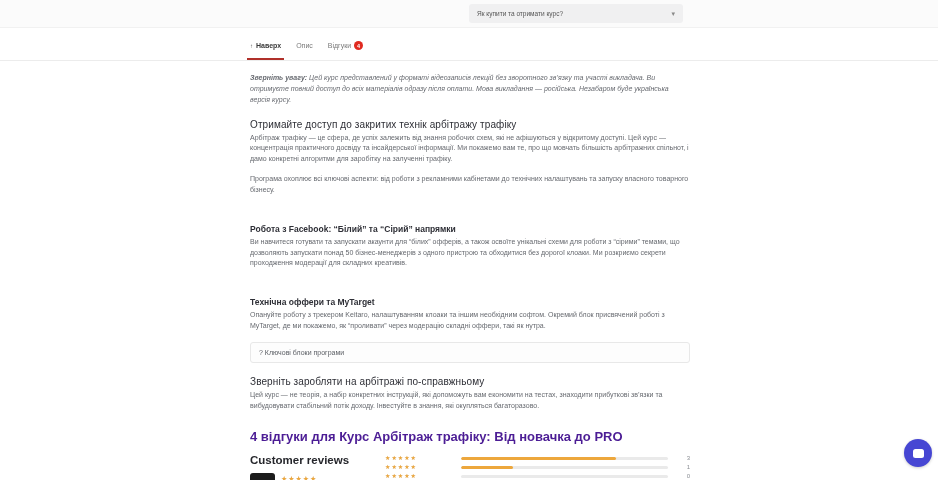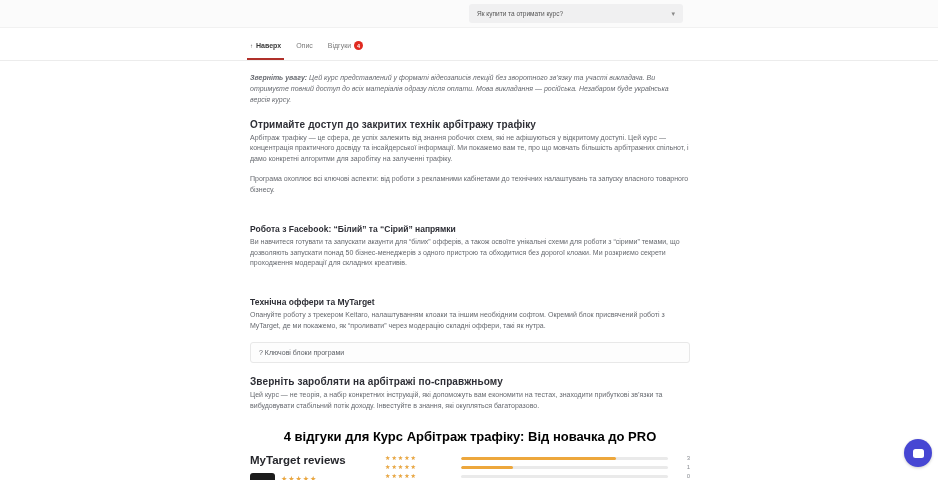--- a/index.html
+++ b/index.html
@@ -22,27 +22,27 @@
   .tab.active::after{content:"";position:absolute;left:-3px;right:-3px;bottom:-5px;height:2px;background:#b0302a;}
   .tab .arrow{font-size:6px;color:#555;}
   .badge{display:inline-flex;align-items:center;justify-content:center;width:9px;height:9px;border-radius:50%;
     background:#e02a20;color:#fff;font-size:5.5px;font-weight:bold;}
   .tabs-divider{position:absolute;top:60px;left:0;right:0;border-top:1px solid #ececec;}
   
   .content{position:absolute;top:70px;left:250px;width:440px;}
   .content p{font-size:7px;line-height:1.55;color:#66696f;margin:3px 0 9px;}
   .notice{font-style:italic;color:#5d6066;}
   .notice b{font-weight:bold;}
-  h2{font-size:10px;color:#2e2f36;margin:13px 0 3px;font-weight:700;letter-spacing:.1px;}
+  h2{font-size:10px;color:#2e2f36;margin:13px 0 3px;font-weight:400;letter-spacing:.1px;}
   h3{font-size:8.5px;color:#2e2f36;margin:28px 0 3px;font-weight:800;}
   .accordion{
     margin:10px 0 6px;border:1px solid #e8e8e8;border-radius:3px;background:#fdfdfd;
     padding:6px 8px;font-size:7px;color:#5a5d63;cursor:pointer;
   }
-  .reviews-heading{font-size:13px;color:#000000;font-weight:800;margin:17px 0 8px;text-align:center;}
+  .reviews-heading{font-size:13px;color:#4c1d95;font-weight:800;margin:17px 0 8px;}
   
   .summary{display:flex;align-items:flex-start;}
   .summary-left{width:135px;flex:0 0 auto;}
   .summary-title{font-size:11.5px;font-weight:800;color:#26272c;margin:2px 0 7px;}
   .avg-row{display:flex;align-items:center;gap:6px;}
   .avg-box{width:25px;height:20px;background:#1c1c1c;border-radius:3px;color:#fff;font-size:6.5px;font-weight:bold;
     display:flex;align-items:center;justify-content:center;}
   .avg-meta{display:flex;flex-direction:column;gap:2px;}
   .based-on{font-size:6.5px;color:#8a8d93;}
   
@@ -102,21 +102,21 @@
 
   <div class="accordion">? Ключові блоки програми</div>
 
   <h2>Зверніть заробляти на арбітражі по-справжньому</h2>
   <p>Цей курс — не теорія, а набір конкретних інструкцій, які допоможуть вам економити на тестах, знаходити прибуткові зв’язки та вибудовувати стабільний потік доходу. Інвестуйте в знання, які окупляться багаторазово.</p>
 
   <div class="reviews-heading">4 відгуки для Курс Арбітраж трафіку: Від новачка до PRO</div>
 
   <div class="summary">
     <div class="summary-left">
-      <div class="summary-title">MyTarget reviews</div>
+      <div class="summary-title">Customer reviews</div>
       <div class="avg-row">
         <div class="avg-box">4.75</div>
         <div class="avg-meta">
           <span class="stars"><span class="base">★★★★★</span><span class="fill" style="width:95%">★★★★★</span></span>
           <span class="based-on">Based on 4 reviews</span>
         </div>
       </div>
     </div>
     <div class="histogram">
       <div class="hist-row">

